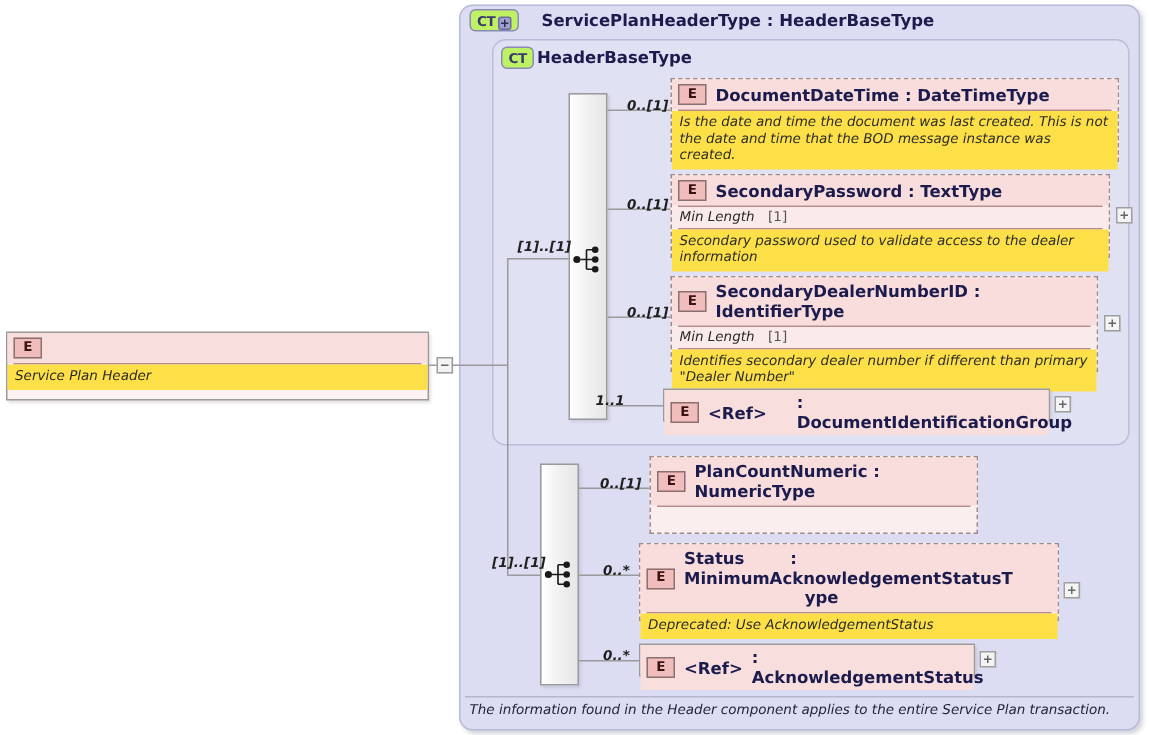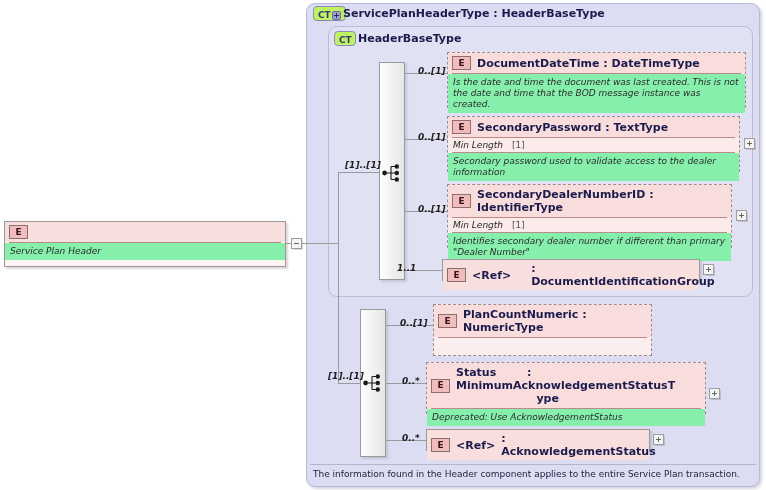--- a/index.html
+++ b/index.html
@@ -107,21 +107,21 @@
     display:flex; align-items:baseline; gap:9px;
     padding:2px 5px 2px 5px;
     font-size:9px; font-style:italic; color:#2a2a2a;
     background:#fbeaea;
   }
   .el-facet .facet-val { font-style:normal; color:#555; font-size:9px; }
   .el-anno {
     padding:3px 5px 3px 5px;
     font-size:9px; font-style:italic; color:#2b2b2b;
     line-height:11px;
-    background:#86efac;
+    background:#fde047;
   }
   .el-box.ref .el-head { background:#f9dede; }
   .el-box.ref .el-name { letter-spacing:0px; }
 
   
   .left-el {
     position:absolute;
     background:#fdf3f3;
     border:1px solid #9a9a9a;
     box-shadow:1.5px 1.5px 2px rgba(140,120,120,0.3);
@@ -155,36 +155,36 @@
   .toggle:before, .toggle:after {
     content:""; position:absolute; background:#666;
   }
   .toggle:before { left:2px; right:2px; top:4px; height:1px; }
   .toggle.plus:after { top:2px; bottom:2px; left:4px; width:1px; }
 
   
   .panel-footer-sep { position:absolute; height:1px; background:#b5b5d2; }
   .panel-footer {
     position:absolute;
-    font-size:9px; color:#23233f;
+    font-size:9px; font-style:italic; color:#23233f;
     white-space:nowrap;
   }
 </style>
 </head>
 <body>
 
 <div id="stage">
 
   <div class="ct-panel" style="left:306px; top:3px; width:454px; height:484px;"></div>
 
   <div class="ct-tag" style="left:313px; top:6px;">
     <span>CT</span>
     <span class="ct-plus"></span>
   </div>
-  <div class="ct-title" style="left:343px; top:7px;">ServicePlanHeaderType : HeaderBaseType</div>
+  <div class="ct-title" style="left:361px; top:7px;">ServicePlanHeaderType : HeaderBaseType</div>
 
   <div class="ct-panel-inner" style="left:328px; top:26px; width:425px; height:271px;"></div>
 
   <div class="ct-tag" style="left:334px; top:31px;">
     <span>CT</span>
   </div>
   <div class="ct-title" style="left:358px; top:32px;">HeaderBaseType</div>
 
   <div class="left-el" style="left:4px; top:221px; width:282px; height:46px;">
     <div class="el-head" style="background:#f9dede;">

